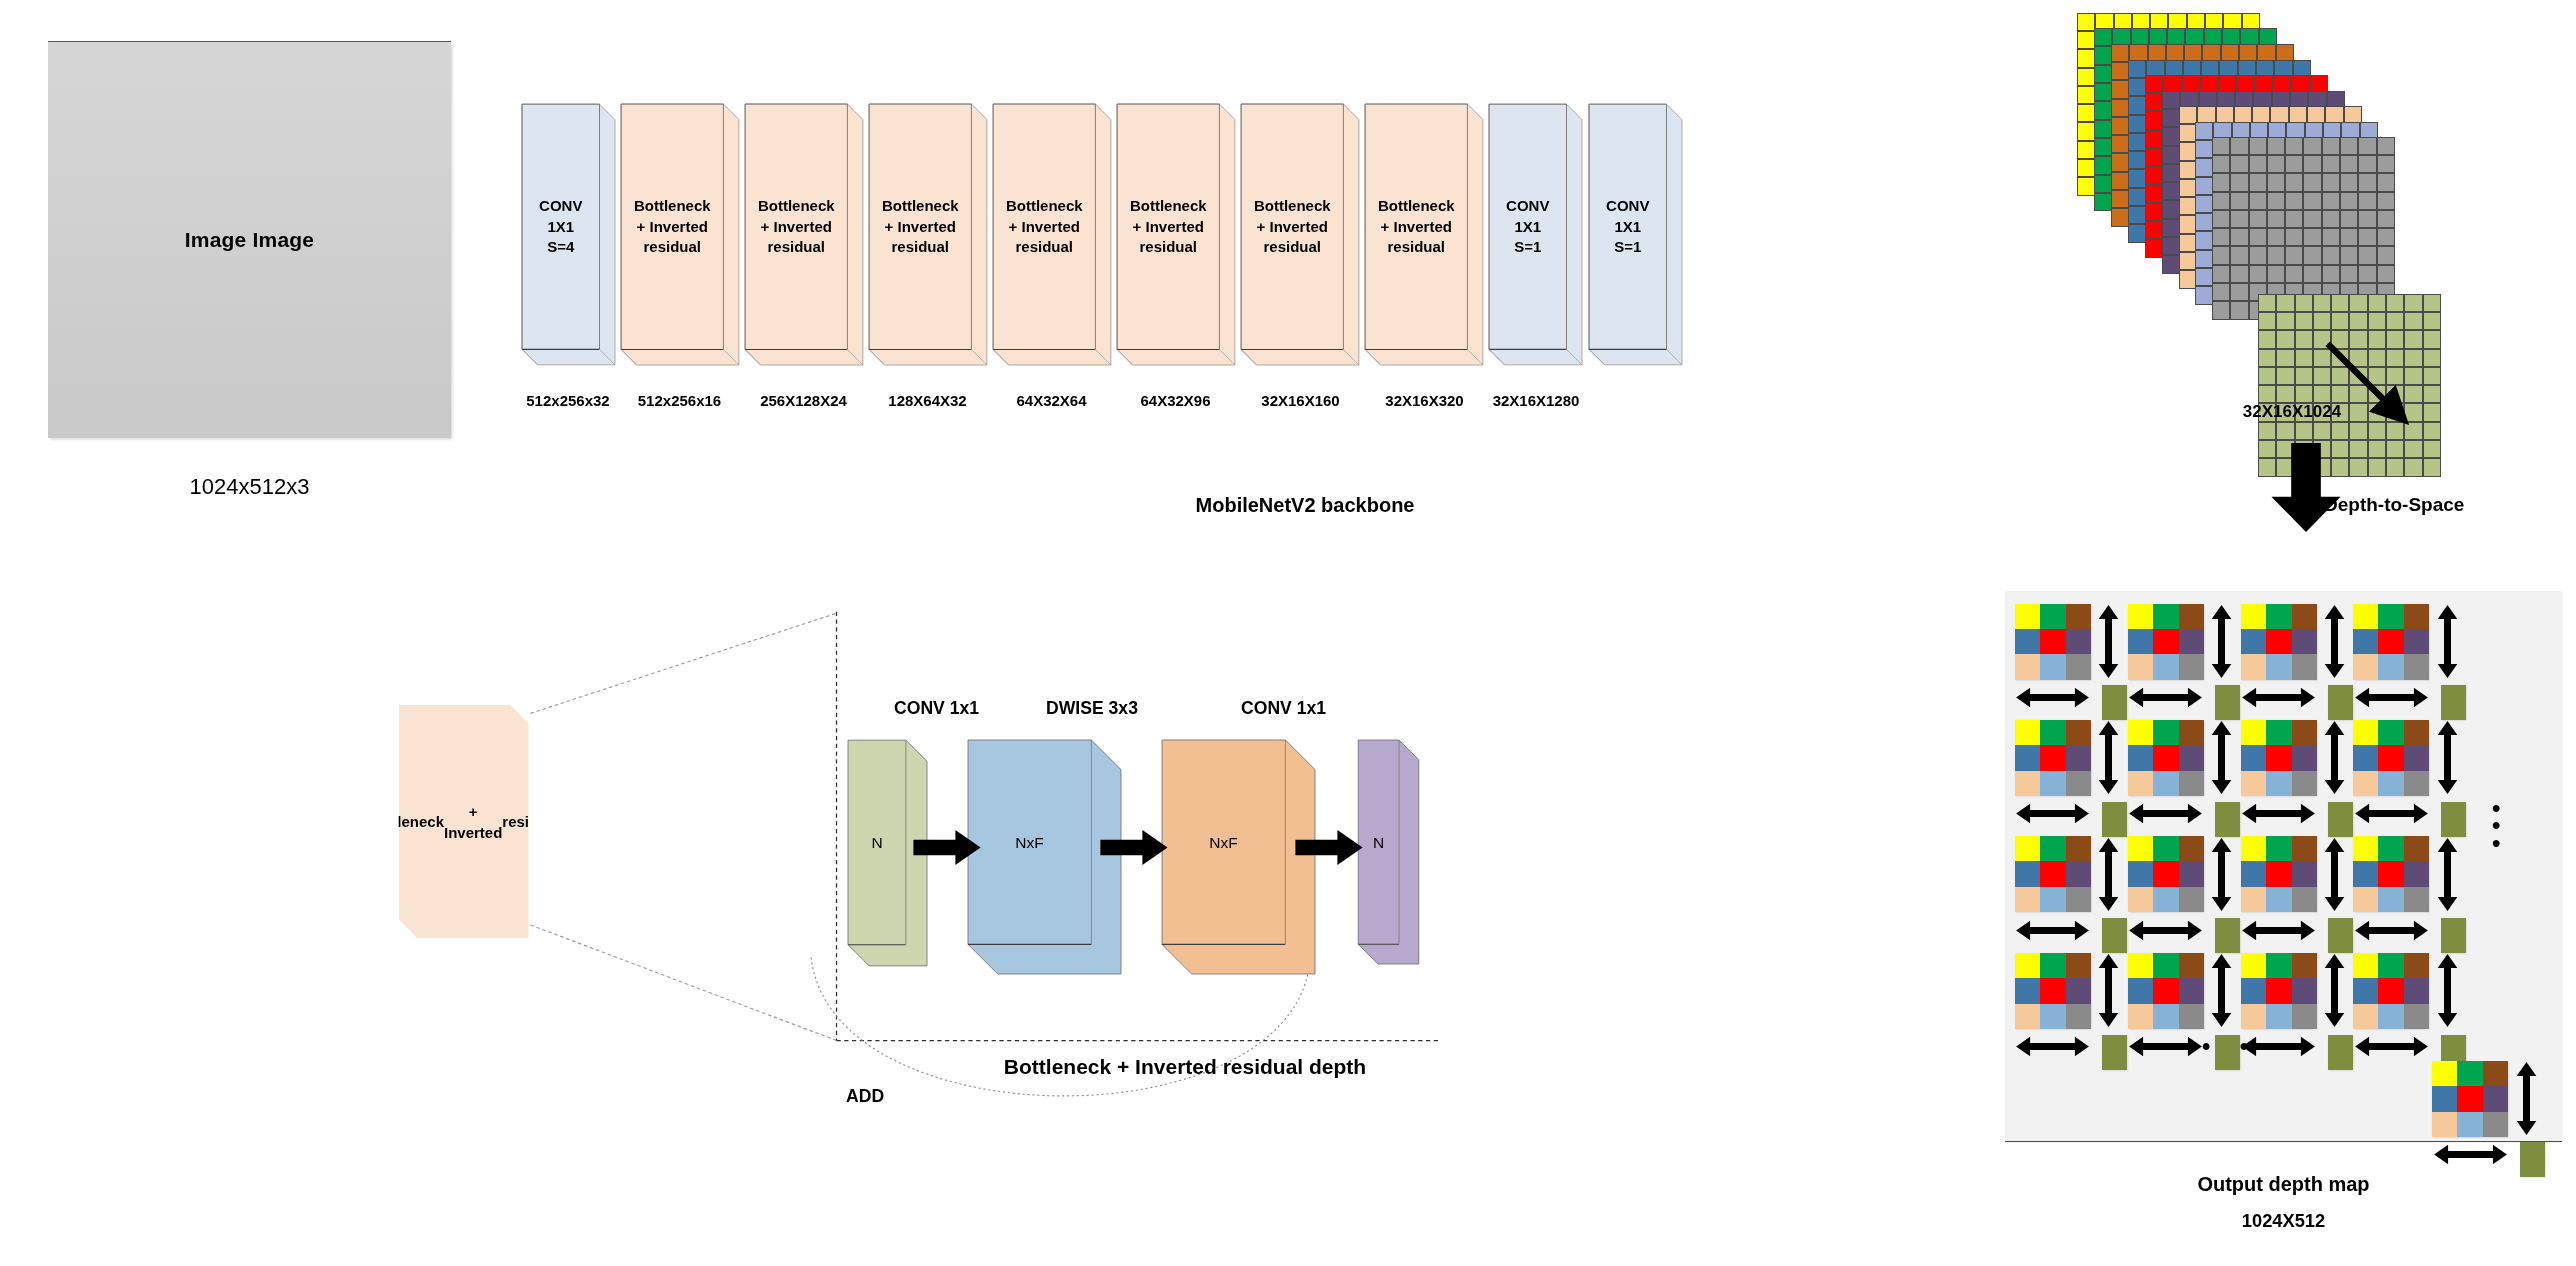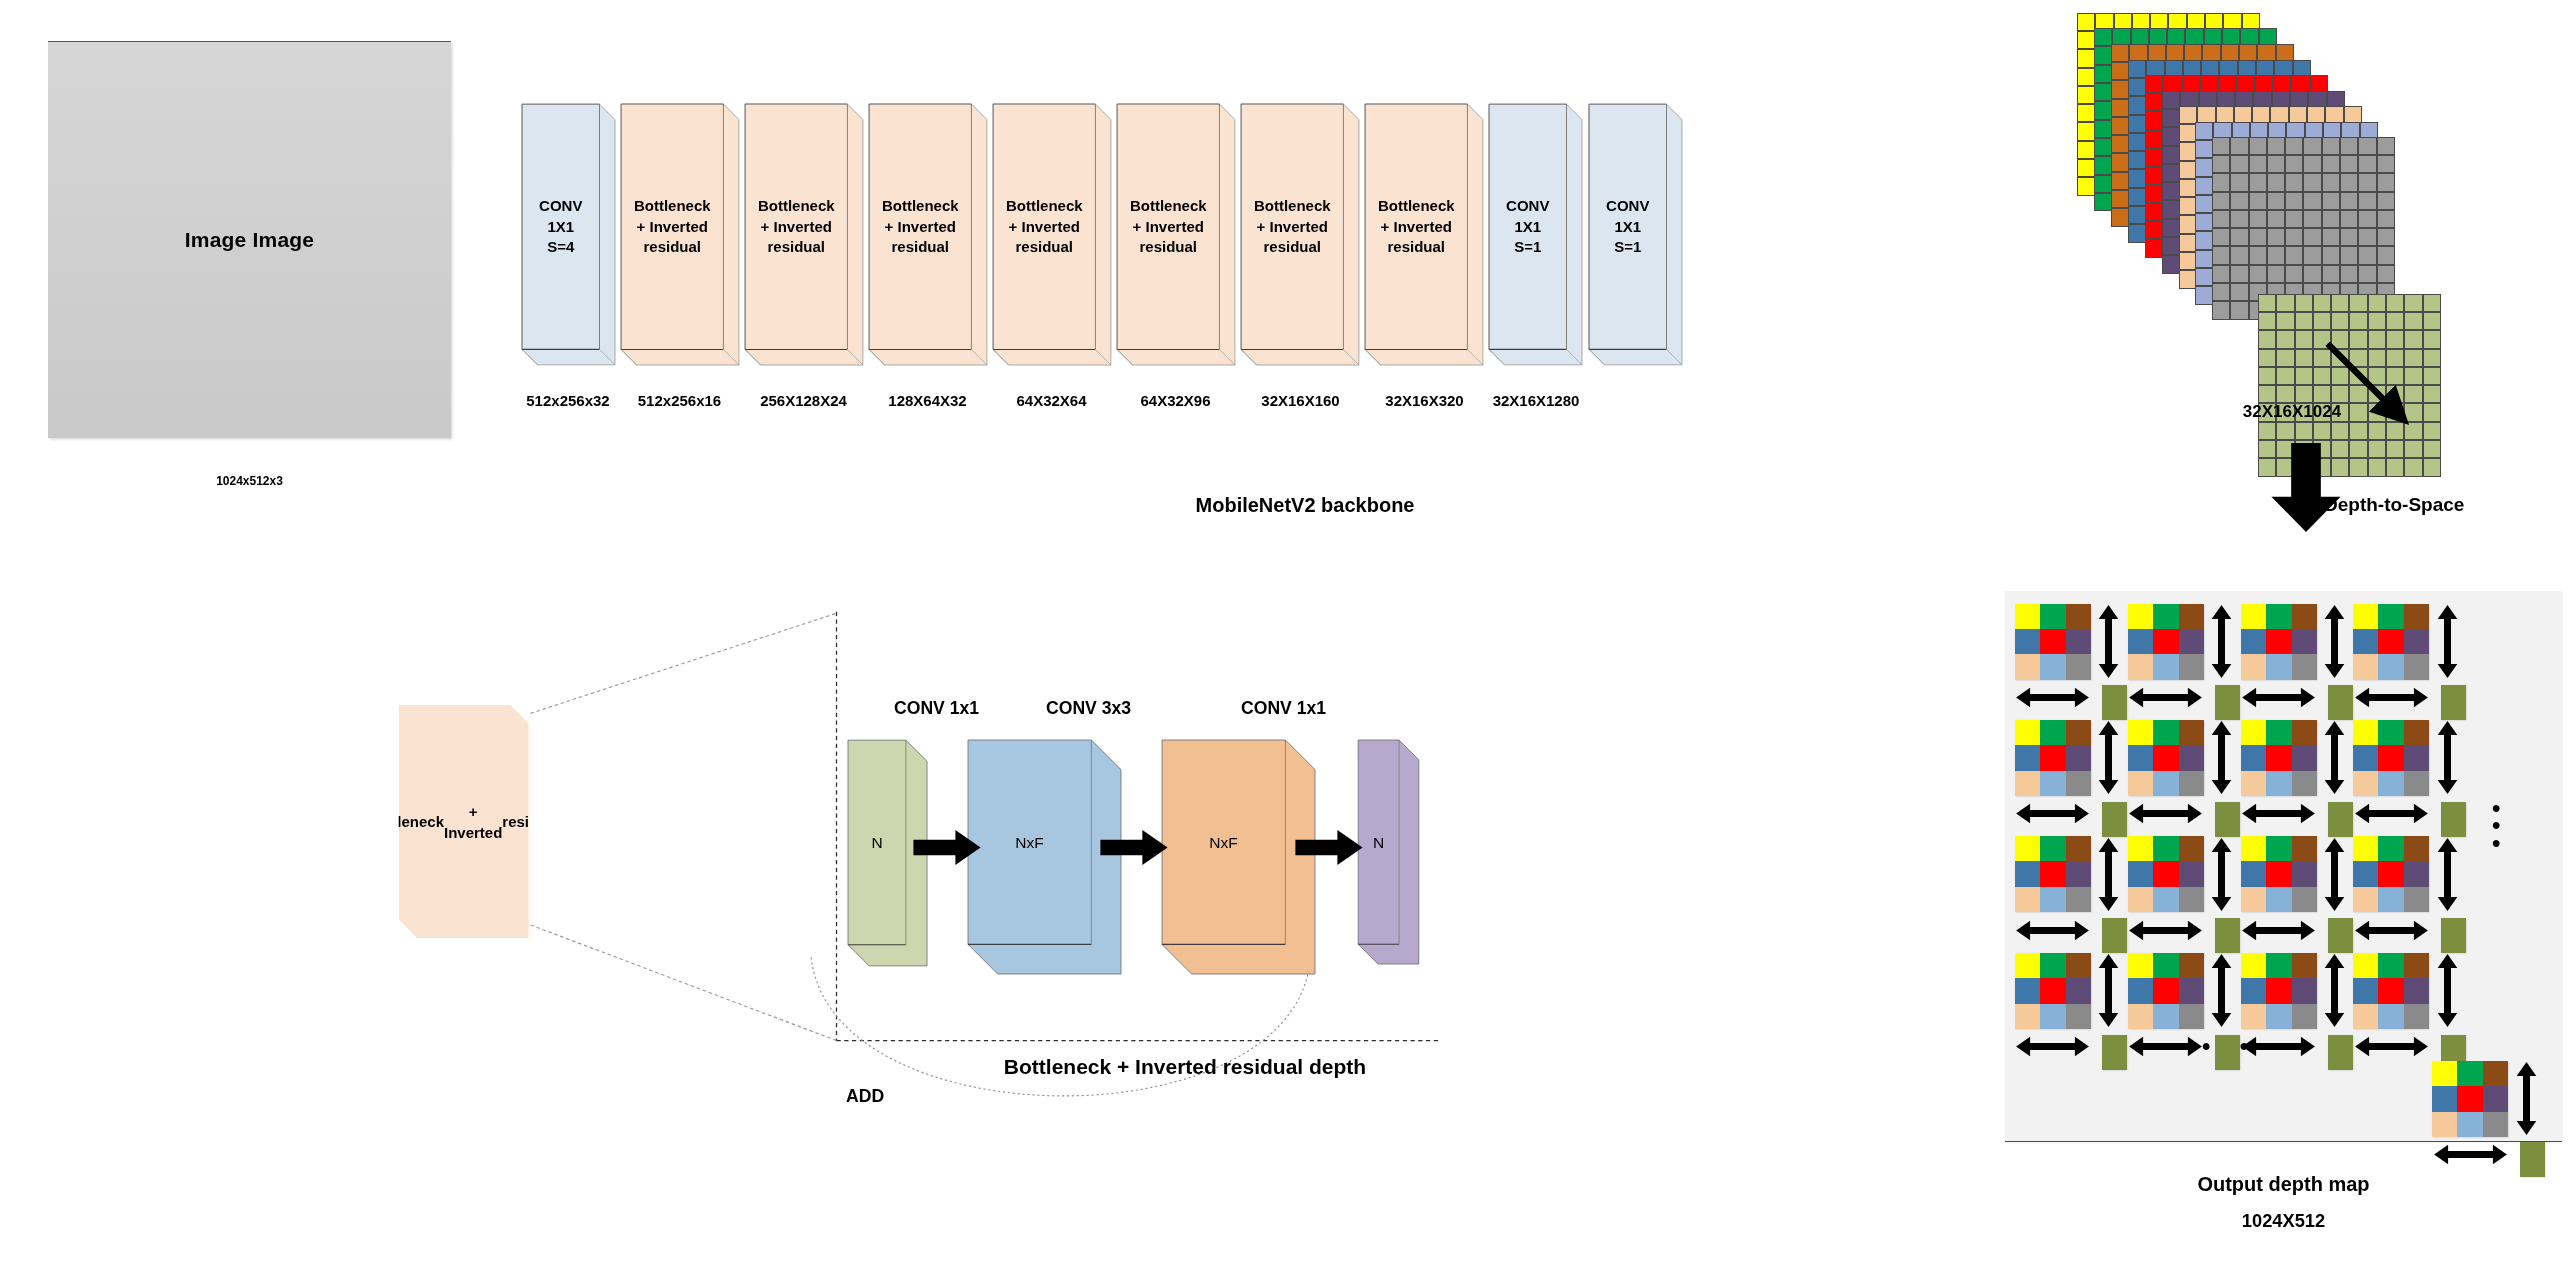--- a/index.html
+++ b/index.html
@@ -10,21 +10,21 @@
   
   #input-image{
     left:48px;top:41px;width:403px;height:396px;
     background:linear-gradient(180deg,#d6d6d6 0%,#cfcfcf 55%,#c9c9c9 100%);
     border-top:1.4px solid #555;
     display:flex;align-items:center;justify-content:center;
     box-shadow:2.1px 2.1px 2.8px rgba(0,0,0,.18);
   }
   #input-image .lbl{font-size:21px;font-weight:bold;letter-spacing:0.2px;}
   #input-caption{left:48px;top:474px;width:403px;text-align:center;
-    font-size:12px;font-weight:bold;}
+    font-size:22px;font-weight:normal;}
 
   
   #backbone{left:0;top:0;width:2576px;height:494px;pointer-events:none;}
   .blk{position:absolute;top:104px;height:261px;}
   .blk .face{
     position:absolute;left:0;top:0;right:12.7px;bottom:12.7px;
     border:0.7px solid #595959;
     display:flex;align-items:center;justify-content:center;
     text-align:center;line-height:1.35;
     font-size:15px;font-weight:bold;padding:0 2.8px;box-sizing:border-box;
@@ -1370,21 +1370,21 @@
     </div>
     <div class="det-cap" style="left: 513px; top: 92px;">CONV 1x1</div>
     <div class="d3" style="left: 781px; top: 134px; width: 153px; height: 234px;">
       <svg width="153" height="234" viewBox="0 0 217 332">
         <polygon points="0,0 175,0 217,42 217,332 42,332 0,290" fill="#F2BF92" stroke="#6f6f6f" stroke-width="1.2"></polygon>
         <line x1="0" y1="290" x2="175" y2="290" stroke="#3d3d3d" stroke-width="1.6"></line>
         <line x1="175" y1="0" x2="175" y2="290" stroke="#6f6f6f" stroke-width="1"></line>
       </svg>
       <div style="position: absolute; left: 0px; top: 0px; width: 123px; height: 205px; display: flex; align-items: center; justify-content: center; font-size: 15.5px;">NxF</div>
     </div>
-    <div class="det-cap" style="left: 665px; top: 92px;">CONV 3x3</div>
+    <div class="det-cap" style="left: 665px; top: 92px;">DWISE 3x3</div>
     <div class="d3" style="left: 977px; top: 134px; width: 61px; height: 224px;">
       <svg width="61" height="224" viewBox="0 0 86 318">
         <polygon points="0,0 58,0 86,28 86,318 28,318 0,290" fill="#B7A9CE" stroke="#6f6f6f" stroke-width="1.2"></polygon>
         <line x1="0" y1="290" x2="58" y2="290" stroke="#3d3d3d" stroke-width="1.6"></line>
         <line x1="58" y1="0" x2="58" y2="290" stroke="#6f6f6f" stroke-width="1"></line>
       </svg>
       <div style="position: absolute; left: 0px; top: 0px; width: 41px; height: 205px; display: flex; align-items: center; justify-content: center; font-size: 15.5px;">N</div>
     </div>
     <div class="det-cap" style="left: 860px; top: 92px;">CONV 1x1</div>
     <div style="position: absolute; left: 532px; top: 224px;"><svg width="68" height="35" viewBox="0 0 96 50">

